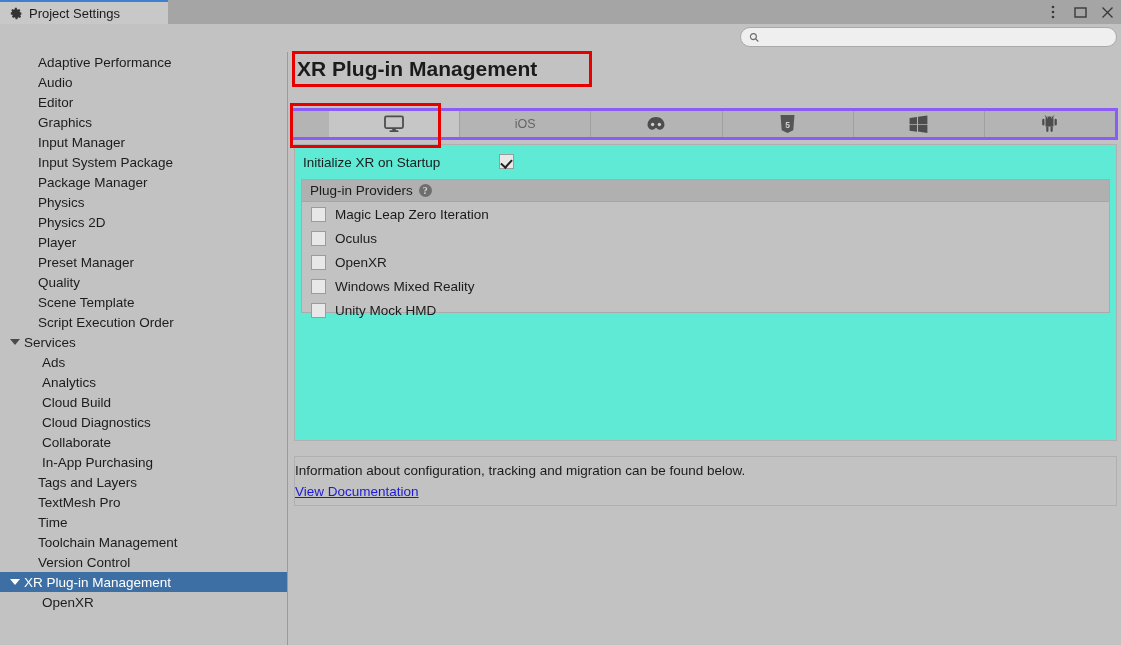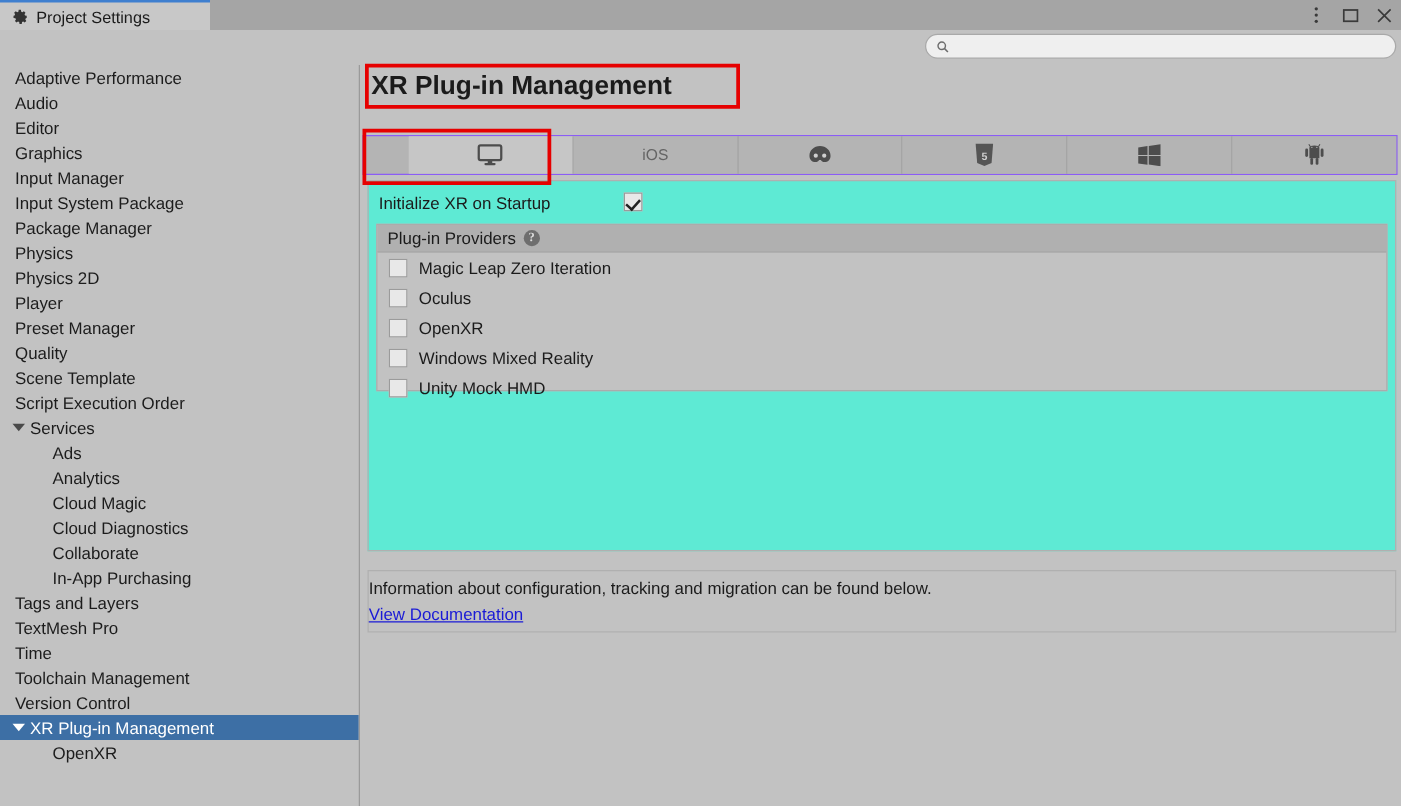--- a/index.html
+++ b/index.html
@@ -50,21 +50,21 @@
   }
 
   
   .sidebar {
     position: absolute; left: 0; top: 52px; width: 288px; height: 593px;
     background: #c2c2c2; border-right: 1px solid #9a9a9a;
     overflow: hidden;
   }
   .side-item {
     height: 20px; display: flex; align-items: center;
-    font-size: 13.5px; color: #1c1c1c; padding-left: 12px; white-space: nowrap;
+    font-size: 13.5px; color: #1c1c1c; padding-left: 38px; white-space: nowrap;
   }
   .side-item.child { padding-left: 42px; }
   .side-item.selected { background: #3d6fa5; color: #ffffff; padding-left: 10px; }
   .side-item.has-tri { padding-left: 10px; }
   .tri {
     width: 0; height: 0;
     border-left: 5px solid transparent; border-right: 5px solid transparent;
     border-top: 6px solid #4a4a4a;
     margin-right: 4px; flex: 0 0 auto;
   }
@@ -77,21 +77,21 @@
   }
   .page-title {
     position: absolute; left: 8px; top: 5px;
     font-size: 21px; font-weight: bold; color: #1b1b1b;
   }
 
   
   .tabbar {
     position: absolute; left: 1px; top: 56px; width: 828px; height: 32px;
     display: flex; background: #b4b4b4;
-    border: 1px solid #8b5cf6;
+    border: 3px solid #8b5cf6;
     padding-left: 36px;
   }
   .ttab {
     flex: 1 1 0; display: flex; align-items: center; justify-content: center;
     border-right: 1px solid #a0a0a0; background: #b4b4b4;
     font-size: 12.5px; color: #646464;
   }
   .ttab:last-child { border-right: none; }
   .ttab.active { background: #c6c6c6; }
 
@@ -252,21 +252,21 @@
           <span class="tri"></span>
           <span>Services</span>
         </div>
         <div class="side-item child">
           <span>Ads</span>
         </div>
         <div class="side-item child">
           <span>Analytics</span>
         </div>
         <div class="side-item child">
-          <span>Cloud Magic</span>
+          <span>Cloud Build</span>
         </div>
         <div class="side-item child">
           <span>Cloud Diagnostics</span>
         </div>
         <div class="side-item child">
           <span>Collaborate</span>
         </div>
         <div class="side-item child">
           <span>In-App Purchasing</span>
         </div>

